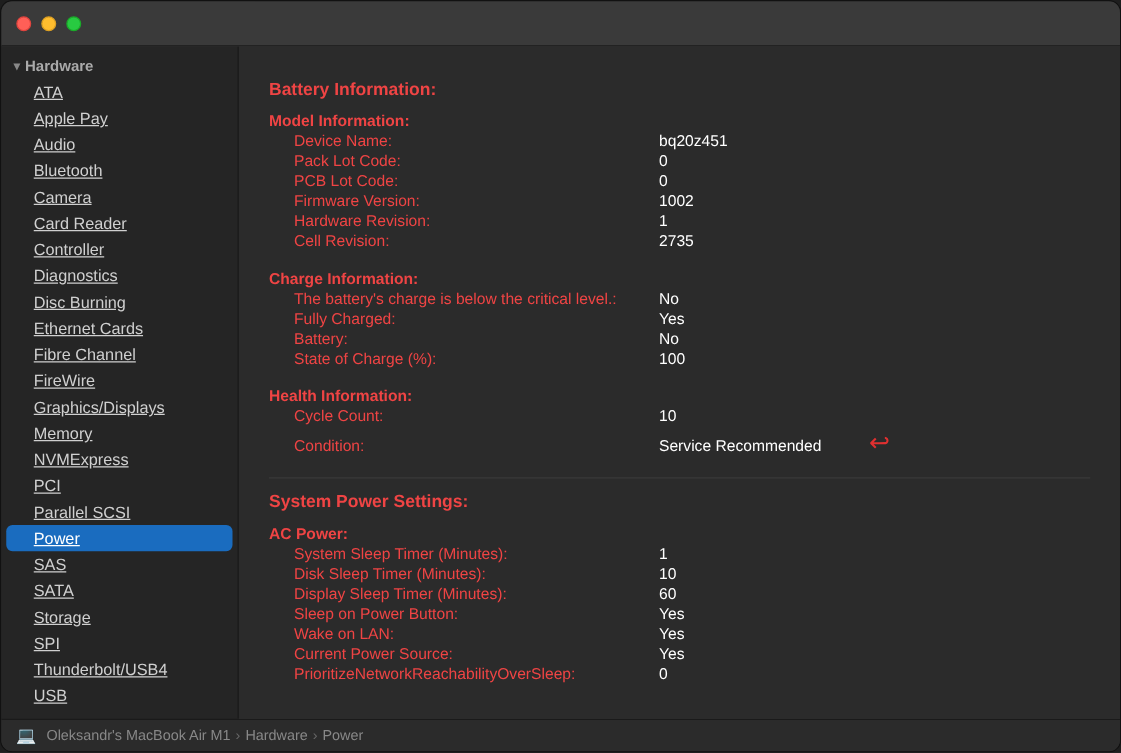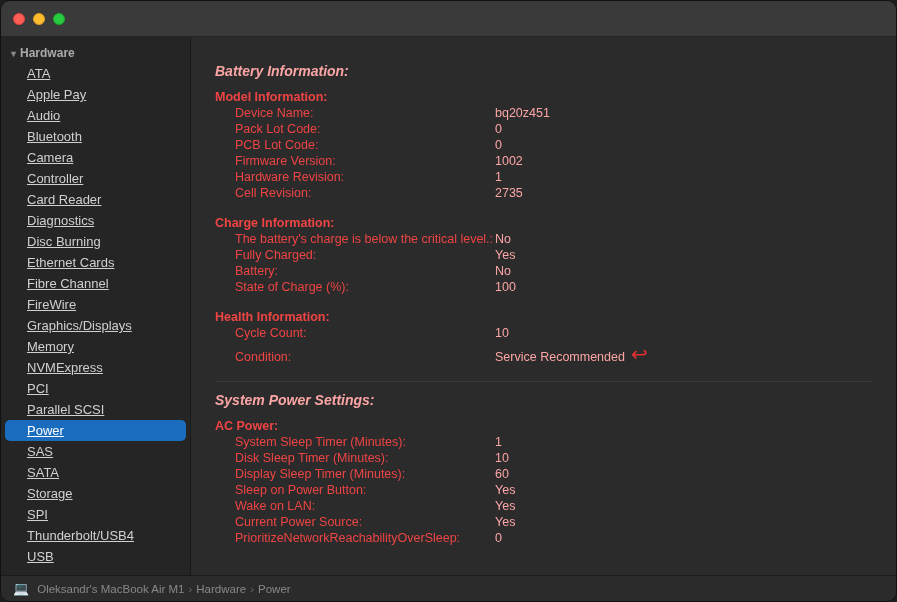--- a/index.html
+++ b/index.html
@@ -125,56 +125,56 @@
       background: #2b2b2b;
     }
 
     .main-panel::-webkit-scrollbar { width: 8px; }
     .main-panel::-webkit-scrollbar-track { background: #2b2b2b; }
     .main-panel::-webkit-scrollbar-thumb { background: #555; border-radius: 4px; }
 
     .section-title {
       font-size: 14px;
       font-weight: 700;
-      color: #fca5a5;
+      color: #ef4444;
       margin-bottom: 10px;
       margin-top: 6px;
-      font-style: italic;
     }
 
     .info-block {
       margin-bottom: 14px;
     }
 
     .info-row {
       display: flex;
       align-items: baseline;
       padding: 1px 0 1px 16px;
       font-size: 12.5px;
       color: #c0c0c0;
     }
 
     .info-row .label {
       min-width: 260px;
       color: #ef4444;
     }
 
     .info-row .value {
-      color: #fca5a5;
+      color: #ffffff;
     }
 
     .info-row.parent {
       padding-left: 0;
       font-weight: 600;
       color: #d0d0d0;
       margin-top: 6px;
     }
 
     .info-row.child {
       padding-left: 20px;
+      gap: 32px;
     }
 
     
     .red-arrow {
       color: #e03030;
       font-size: 20px;
       margin-left: 6px;
     }
 
     
@@ -231,22 +231,22 @@
     <div class="sidebar-section">
           <div class="sidebar-section-header">
             <span class="chevron">▾</span>
             <span>Hardware</span>
           </div>
           <div class="sidebar-item">ATA</div>
           <div class="sidebar-item">Apple Pay</div>
           <div class="sidebar-item">Audio</div>
           <div class="sidebar-item">Bluetooth</div>
           <div class="sidebar-item">Camera</div>
+          <div class="sidebar-item">Card Reader</div>
           <div class="sidebar-item">Controller</div>
-          <div class="sidebar-item">Card Reader</div>
           <div class="sidebar-item">Diagnostics</div>
           <div class="sidebar-item">Disc Burning</div>
           <div class="sidebar-item">Ethernet Cards</div>
           <div class="sidebar-item">Fibre Channel</div>
           <div class="sidebar-item">FireWire</div>
           <div class="sidebar-item">Graphics/Displays</div>
           <div class="sidebar-item">Memory</div>
           <div class="sidebar-item">NVMExpress</div>
           <div class="sidebar-item">PCI</div>
           <div class="sidebar-item">Parallel SCSI</div>

